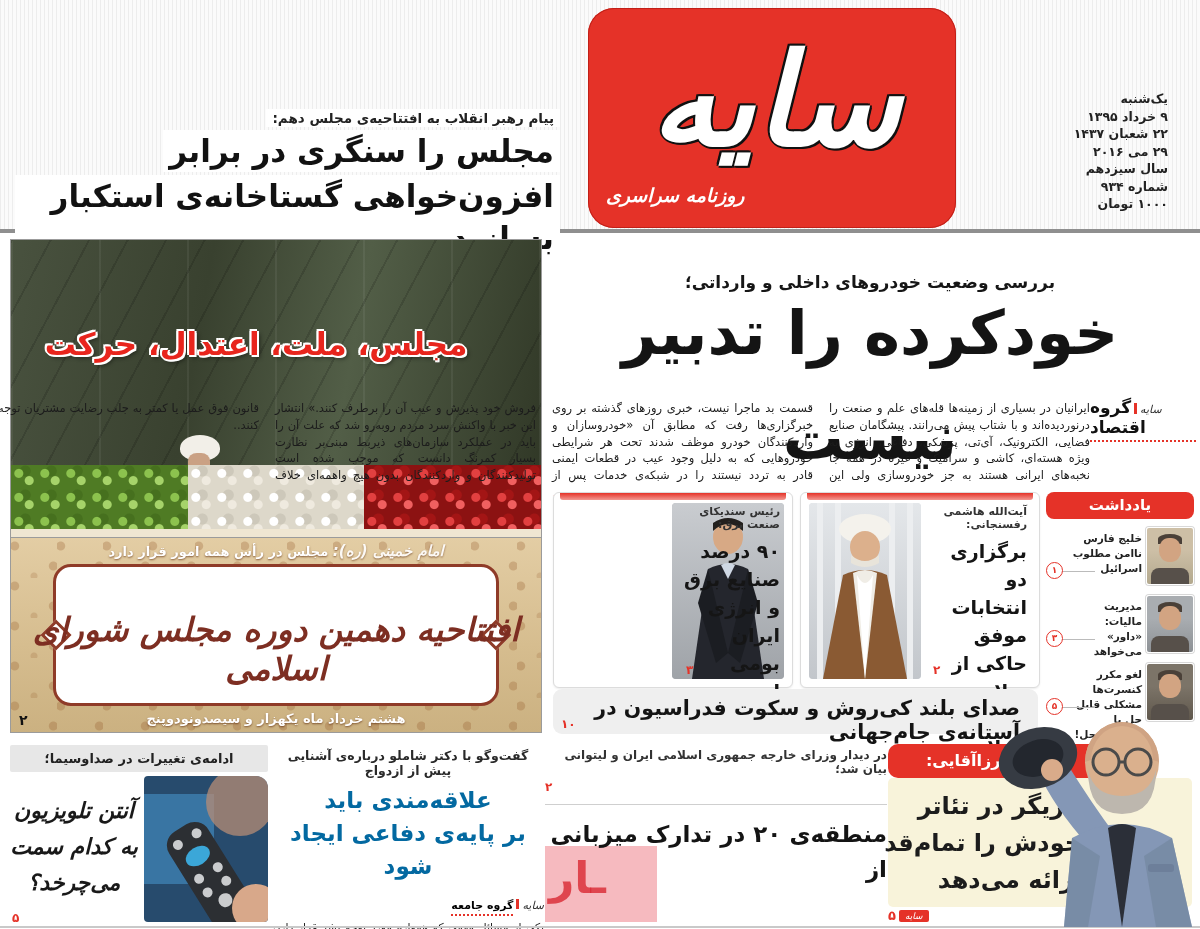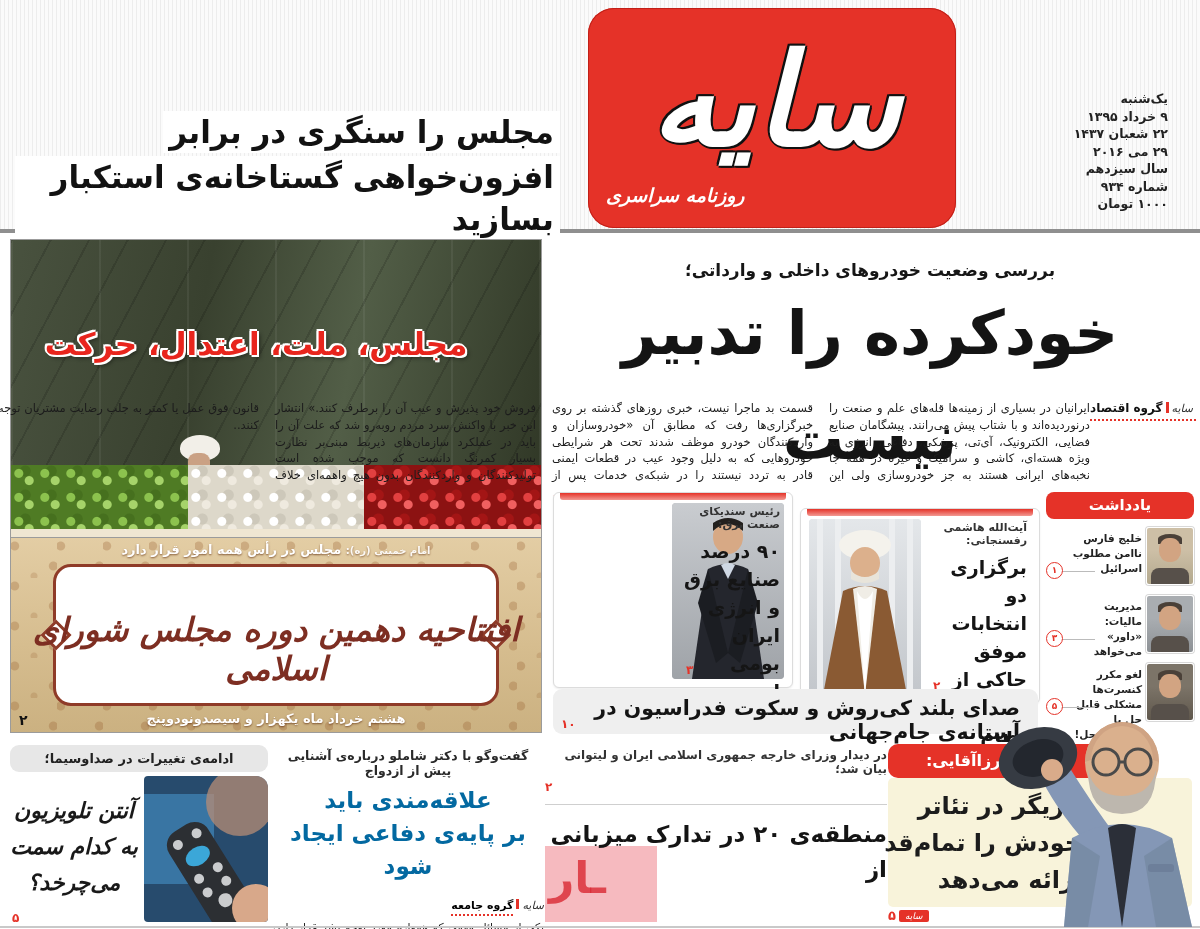--- a/index.html
+++ b/index.html
@@ -58,47 +58,47 @@
                     radial-gradient(circle at 92% 70%,rgba(146,86,38,.28) 4px,transparent 5px),
                     radial-gradient(circle at 50% 95%,rgba(146,86,38,.2) 3px,transparent 4px),
                     linear-gradient(180deg,#e3cda4,#d6bd8f 55%,#cbb181);
          background-size:46px 40px,46px 40px,46px 40px,100% 100%;}
   .medallion{position:absolute;left:42px;right:42px;top:26px;bottom:26px;background:#ffffff;
              border:3px solid #8f3b28;border-radius:18px;}
   .med-notch{position:absolute;top:50%;width:16px;height:16px;background:#fff;border:3px solid #8f3b28;
              transform:translateY(-50%) rotate(45deg);}
   .panel-top{position:absolute;left:0;right:0;top:4px;text-align:center;color:#fff;font-size:13px;
              font-weight:900;text-shadow:0 1px 2px rgba(90,40,10,.7);}
-  .panel-top .imam{font-size:10px;opacity:.9;}
+  .panel-top .imam{font-size:15px;opacity:.9;font-style:italic;}
   .panel-title{position:absolute;left:0;right:0;top:72px;text-align:center;color:#7d2e22;
                font-family:"DejaVu Serif", serif;font-size:33px;font-weight:bold;font-style:italic;}
   .panel-date{position:absolute;left:0;right:0;bottom:6px;text-align:center;color:#fff;font-size:13px;
               font-weight:900;text-shadow:0 1px 2px rgba(90,40,10,.7);}
   .panel-page{position:absolute;left:8px;bottom:4px;color:#111;font-size:14px;font-weight:bold;}
   
-  .lead-kicker{position:absolute;left:545px;top:260px;width:650px;text-align:center;font-size:17px;
+  .lead-kicker{position:absolute;left:545px;top:272px;width:650px;text-align:center;font-size:17px;
                font-weight:bold;color:#161616;}
   .lead-hl{position:absolute;left:545px;top:280px;width:650px;text-align:center;font-size:61px;
            font-weight:900;color:#141414;line-height:105px;letter-spacing:-1px;}
   .lead-byline{position:absolute;left:1090px;top:397px;width:106px;text-align:left;
                border-bottom:2px dotted #e53228;padding-bottom:3px;}
   .lead-byline .brand{font-style:italic;font-size:11px;color:#333;}
   .lead-byline .bar{display:inline-block;width:3px;height:11px;background:#e53228;margin:0 3px;vertical-align:-1px;}
-  .lead-byline .grp{font-size:12px;font-weight:900;color:#111;text-align:center;}
+  .lead-byline .grp{font-size:17px;font-weight:900;color:#111;text-align:center;}
   .lead-body{position:absolute;right:110px;left:552px;top:400px;height:90px;font-size:11.5px;
              line-height:16.8px;text-align:justify;color:#1c1c1c;column-count:2;column-gap:16px;}
   .pagenum{color:#e53228;font-weight:900;font-size:12px;}
   .lead-page{position:absolute;left:552px;top:472px;margin-top:20px;}
   
   .card{position:absolute;top:492px;width:238px;height:194px;background:#fff;border:1px solid #dcdcdc;
         border-radius:6px;box-shadow:0 1px 2px rgba(0,0,0,.08);}
   .card .topbar{position:absolute;left:6px;right:6px;top:0;height:7px;border-radius:0 0 3px 3px;
         background:linear-gradient(180deg,#e53228,#f29a93);}
   .card-a{left:553px;}
-  .card-b{left:800px;margin-top:16px;}
+  .card-b{left:800px;}
   .card .ph{position:absolute;top:10px;bottom:8px;width:112px;border-radius:4px;overflow:hidden;}
   .card-a .ph{left:8px;}
   .card-b .ph{right:118px;left:8px;} 
   .card .txt{position:absolute;top:12px;}
   .card-a .txt{right:12px;left:128px;text-align:right;}
   .card-b .txt{right:12px;left:128px;text-align:right;}
   .card .kick{font-size:11px;font-weight:bold;color:#333;margin-bottom:6px;}
   .card .hl{font-size:19px;font-weight:900;color:#151515;line-height:28px;}
   .card .pg{position:absolute;bottom:10px;}
   .card-a .pg{left:132px;}
@@ -150,21 +150,21 @@
              border-radius:5px;}
   .actor-box .hl{position:absolute;right:110px;left:14px;top:10px;text-align:right;font-size:24px;
                  font-weight:900;color:#1c1c1c;line-height:37px;white-space:nowrap;}
   .actor-brand{position:absolute;left:888px;top:905px;height:16px;z-index:3;text-align:center;}
   .actor-brand .bx{display:inline-block;background:#e53228;color:#fff;font-size:9px;font-style:italic;
                    padding:1px 6px;border-radius:2px;vertical-align:middle;}
   .actor-brand .pg{font-size:13px;margin-right:3px;vertical-align:middle;}
   .actor-art{position:absolute;left:980px;top:696px;width:220px;height:231px;z-index:2;}
   
   .tv{position:absolute;left:10px;top:745px;width:258px;height:180px;}
-  .tv .kick{position:absolute;left:0;right:0;top:0;height:27px;background:#e7e7e7;border-radius:9px;
+  .tv .kick{position:absolute;left:0;right:0;top:0;height:27px;background:#e7e7e7;border-radius:2px;
             text-align:center;font-size:13px;font-weight:bold;line-height:27px;color:#222;}
   .tv .ph{position:absolute;right:0;top:31px;width:124px;height:146px;border-radius:4px 12px 4px 4px;
           overflow:hidden;}
   .tv .hl{position:absolute;left:0;top:48px;width:128px;text-align:center;font-size:22px;
           font-weight:900;font-style:italic;color:#191919;line-height:36px;}
   .tv .pg{position:absolute;left:2px;bottom:0;}
   
   .sham{position:absolute;left:272px;top:748px;width:272px;text-align:center;}
   .sham .kick{font-size:12.5px;font-weight:bold;color:#2a2a2a;}
   .sham .hl{margin-top:6px;font-size:23px;font-weight:900;color:#0369a1;line-height:33px;}
@@ -193,20 +193,21 @@
   <div>یک‌شنبه</div>
   <div>۹ خرداد ۱۳۹۵</div>
   <div>۲۲ شعبان ۱۴۳۷</div>
   <div>۲۹ می ۲۰۱۶</div>
   <div>سال سیزدهم</div>
   <div>شماره ۹۳۴</div>
   <div>۱۰۰۰ تومان</div>
 </div>
 
 <div class="toplead">
+  <span class="kicker">پیام رهبر انقلاب به افتتاحیه‌ی مجلس دهم:</span>
   <div class="hl"><span>مجلس را سنگری در برابر</span></div>
   <div class="hl"><span>افزون‌خواهی گستاخانه‌ی استکبار بسازید</span></div>
 </div>
 
 <div class="photo">
   <div class="rouhani">
     <div class="turban"></div>
     <div class="face"></div>
     <div class="robe"></div>
   </div>

